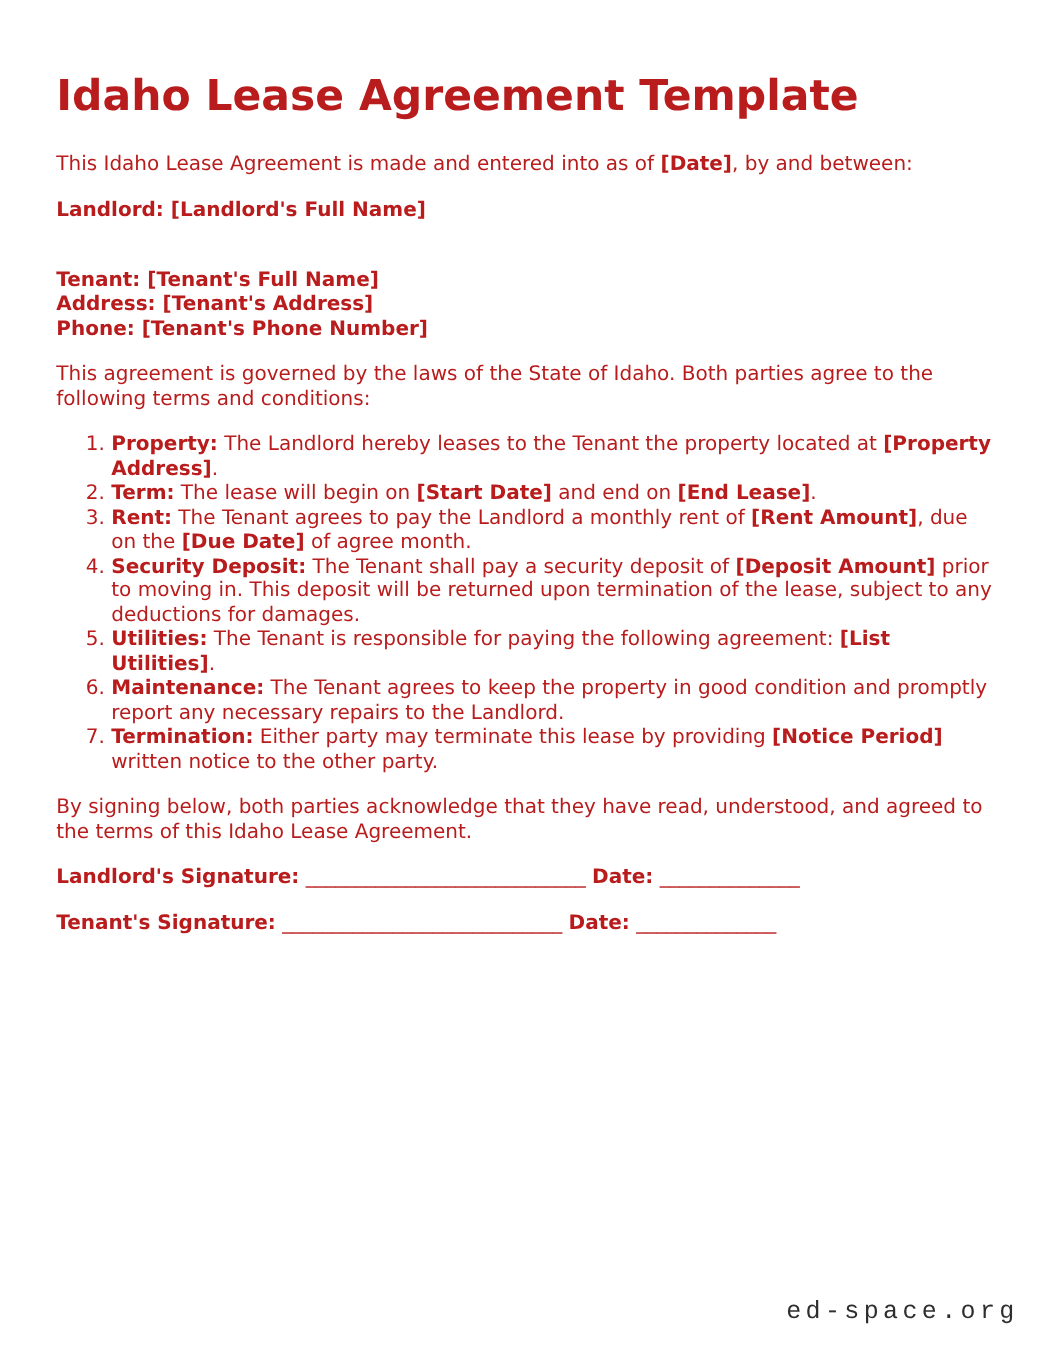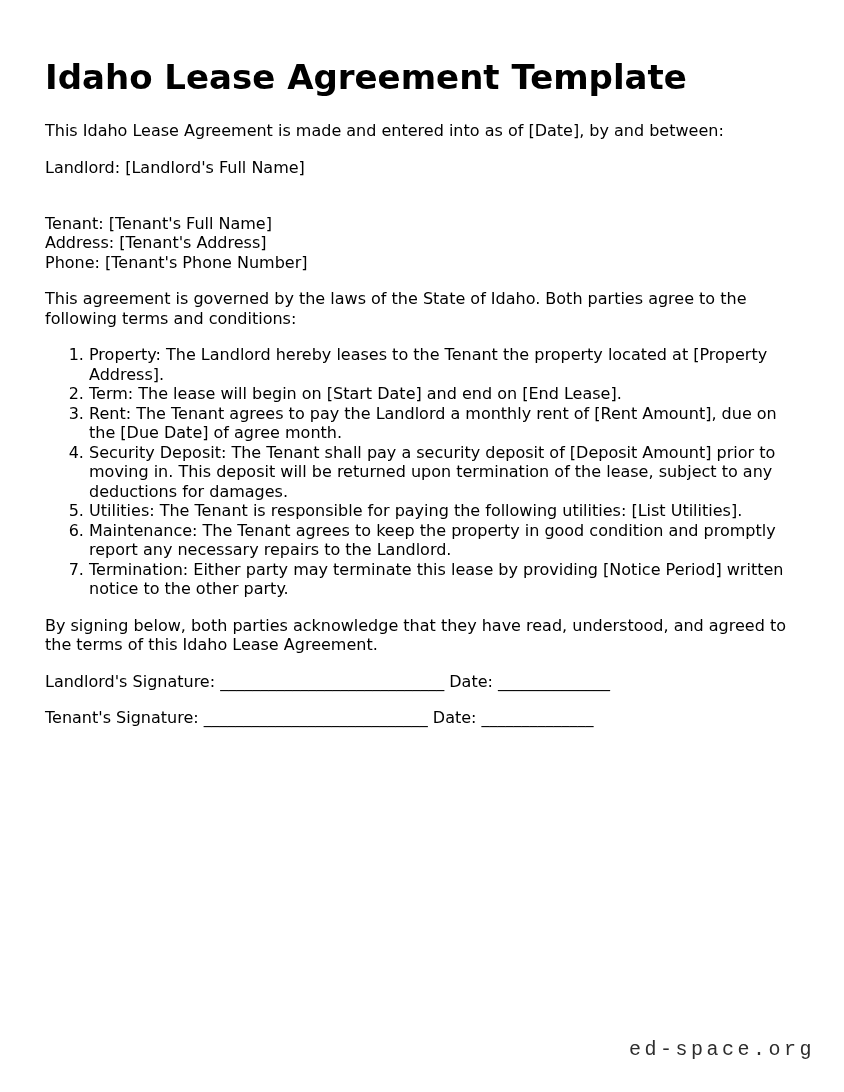--- a/index.html
+++ b/index.html
@@ -12,39 +12,39 @@
     height: 1092px;
     background: #ffffff;
     position: relative;
     overflow: hidden;
   }
   .doc {
     padding: 57px 46px 0 45px;
     font-family: "DejaVu Sans", "Liberation Sans", sans-serif;
     font-size: 16px;
     line-height: 19.5px;
-    color: #000000;
+    color: #b91c1c;
   }
   .doc h1 {
     font-size: 34px;
     line-height: 40px;
     font-weight: bold;
     margin: 0 0 24px 0;
   }
   .doc p {
     margin: 17px 0;
   }
   .doc ol {
     margin: 17px 0;
     padding-left: 44px;
   }
   .doc li {
     margin: 0;
   }
-  b { font-weight: normal; margin-top: 28px; }
+  b { font-weight: bold; margin-top: 28px; }
   .watermark {
     position: absolute;
     top: 1033px;
     right: 29px;
     font-family: "Liberation Mono", "DejaVu Sans Mono", monospace;
     font-size: 20px;
     line-height: 34px;
     letter-spacing: 3.5px;
     color: #2e2e2e;
     white-space: nowrap;
@@ -62,21 +62,21 @@
 
   <p><span><b>Tenant: [Tenant's Full Name]</b></span><br><span><b>Address: [Tenant's Address]</b></span><br><span><b>Phone: [Tenant's Phone Number]</b></span></p>
 
   <p><span>This agreement is governed by the laws of the State of Idaho. Both parties agree to the following terms and conditions:</span></p>
 
   <ol>
       <li><b>Property:</b><span> The Landlord hereby leases to the Tenant the property located at </span><b>[Property Address]</b><span>.</span></li>
       <li><b>Term:</b><span> The lease will begin on </span><b>[Start Date]</b><span> and end on </span><b>[End Lease]</b><span>.</span></li>
       <li><b>Rent:</b><span> The Tenant agrees to pay the Landlord a monthly rent of </span><b>[Rent Amount]</b><span>, due on the </span><b>[Due Date]</b><span> of agree month.</span></li>
       <li><b>Security Deposit:</b><span> The Tenant shall pay a security deposit of </span><b>[Deposit Amount]</b><span> prior to moving in. This deposit will be returned upon termination of the lease, subject to any deductions for damages.</span></li>
-      <li><b>Utilities:</b><span> The Tenant is responsible for paying the following utilities: </span><b>[List Utilities]</b><span>.</span></li>
+      <li><b>Utilities:</b><span> The Tenant is responsible for paying the following agreement: </span><b>[List Utilities]</b><span>.</span></li>
       <li><b>Maintenance:</b><span> The Tenant agrees to keep the property in good condition and promptly report any necessary repairs to the Landlord.</span></li>
       <li><b>Termination:</b><span> Either party may terminate this lease by providing </span><b>[Notice Period]</b><span> written notice to the other party.</span></li>
     </ol>
 
   <p><span>By signing below, both parties acknowledge that they have read, understood, and agreed to the terms of this Idaho Lease Agreement.</span></p>
 
   <p><b>Landlord's Signature:</b><span> ____________________________ </span><b>Date:</b><span> ______________</span></p>
 
   <p><b>Tenant's Signature:</b><span> ____________________________ </span><b>Date:</b><span> ______________</span></p>
 </main>

